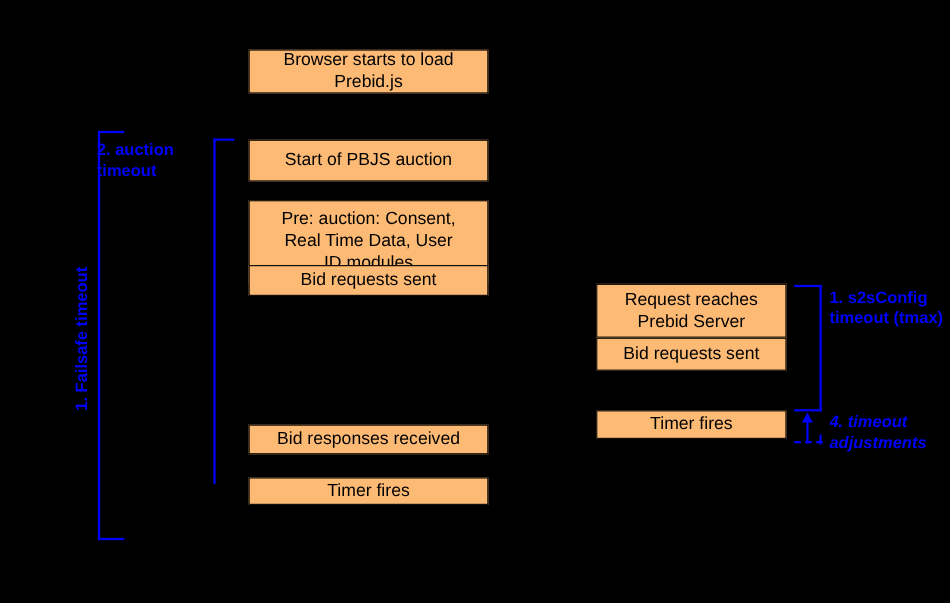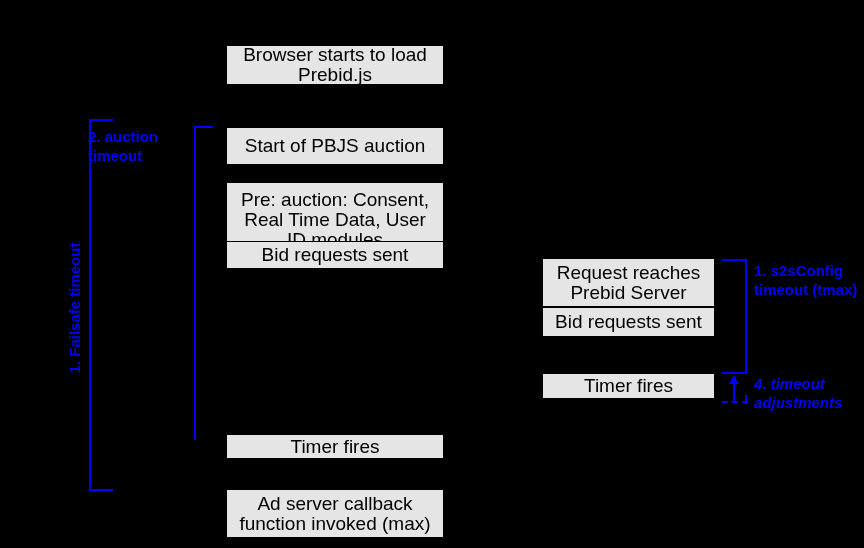--- a/index.html
+++ b/index.html
@@ -7,25 +7,25 @@
     position: relative;
     width: 864px;
     height: 548px;
     background: #000;
     overflow: hidden;
     font-family: "Liberation Sans", sans-serif;
   }
   
   .box {
     position: absolute;
-    background: #e5e5e5;
+    background: #fdba74;
     border: 1px solid #000;
     box-sizing: border-box;
     color: #000;
-    font-size: 19px;
+    font-size: 16px;
     line-height: 20px;
     display: flex;
     align-items: center;
     justify-content: center;
     text-align: center;
     white-space: pre-line;
   }
   .mid { left: 226px; width: 218px; }
   .srv { left: 542px; width: 173px; }
   #box-browser   { top: 45px;  height: 40px; }
@@ -86,23 +86,22 @@
 
 <div id="canvas">
 
   <div class="box mid" id="box-browser">Browser starts to load
 Prebid.js</div>
   <div class="box mid" id="box-start">Start of PBJS auction</div>
   <div class="box mid" id="box-pre">Pre: auction: Consent,
 Real Time Data, User
 ID modules</div>
   <div class="box mid" id="box-bidreq">Bid requests sent</div>
+  <div class="box mid" id="box-bidresp">Bid responses received</div>
   <div class="box mid" id="box-timer">Timer fires</div>
-  <div class="box mid" id="box-adserver">Ad server callback
-function invoked (max)</div>
 
   <div class="box srv" id="box-s2s-request">Request reaches
 Prebid Server</div>
   <div class="box srv" id="box-s2s-bidreq">Bid requests sent</div>
   <div class="box srv" id="box-s2s-timer">Timer fires</div>
 
   <div class="bline" id="failsafe-vline"></div>
   <div class="bline" id="failsafe-tick-top"></div>
   <div class="bline" id="failsafe-tick-bot"></div>
   <div class="blabel" id="label-failsafe">1. Failsafe timeout</div>

